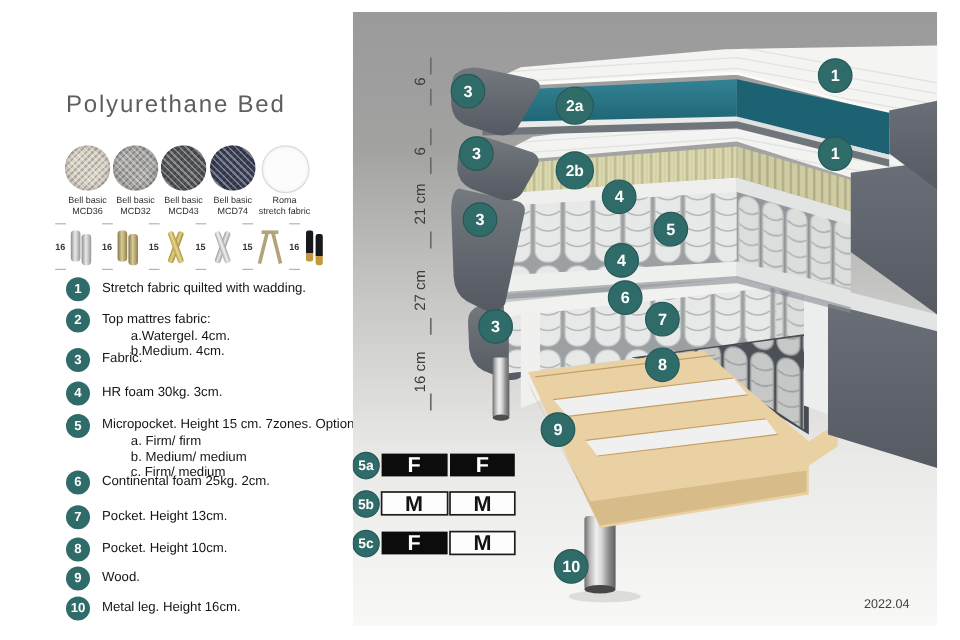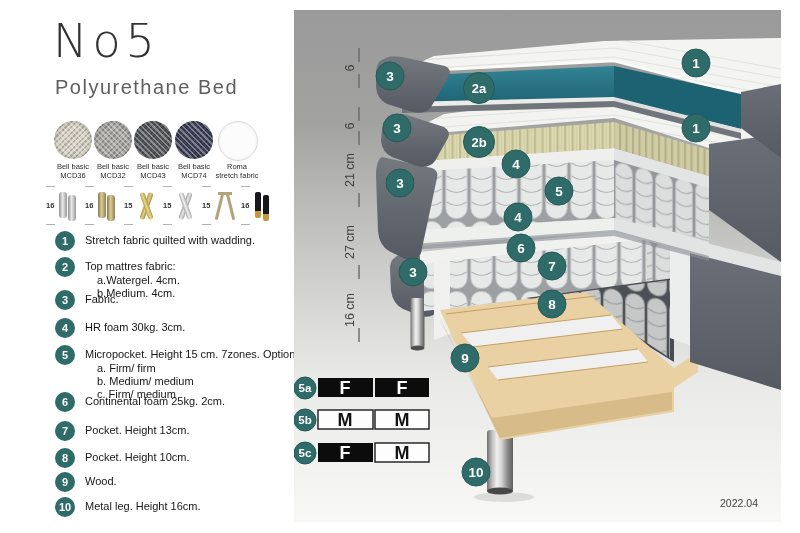--- a/index.html
+++ b/index.html
@@ -45,35 +45,34 @@
   .hair i:nth-child(1){left:5px;top:2px;width:2.5px;height:27px;transform:rotate(14deg);}
   .hair i:nth-child(2){left:16px;top:2px;width:2.5px;height:27px;transform:rotate(-14deg);}
   .hair i:nth-child(3){left:5px;top:1px;width:14px;height:2.5px;}
   .blk i{width:6px;height:26px;border-radius:2px;background:linear-gradient(#17171c 72%,#c29a3e 72%);}
   .blk i:nth-child(1){left:3px;top:1px}.blk i:nth-child(2){left:11px;top:4px}
   
   .li{position:absolute;left:55px;}
   .ln{position:absolute;left:0;top:0;width:20px;height:20px;border-radius:50%;
       background:#2f6b68;color:#fff;font-size:11px;font-weight:bold;text-align:center;line-height:20px;}
   .lt{position:absolute;left:30px;top:2px;font-size:11px;line-height:15px;white-space:nowrap;color:#161616;}
-  .ls{margin-left:12px;font-size:11px;line-height:13.2px;}
+  .ls{margin-left:24px;font-size:11px;line-height:13.2px;}
   
   .diagram{position:absolute;left:294px;top:10px;width:487px;height:512px;}
   .cell-dark{fill:#0c0c0c;}
   .cell-light{fill:#fdfdfd;stroke:#1c1c1c;stroke-width:1.4;}
   .cl-dark{fill:#ffffff;}
   .cl-light{fill:#121212;}
   text{font-family:"Liberation Sans",sans-serif;}
 </style>
 </head>
 <body>
 
 <div class="stage">
 
-  <div class="title">No5</div>
   <div class="subtitle">Polyurethane Bed</div>
 
   <div class="sw sw0"></div>
   <div class="sw sw1"></div>
   <div class="sw sw2"></div>
   <div class="sw sw3"></div>
   <div class="sw sw4"></div>
   <div class="swlab swl0"><span>Bell basic</span><br><span>MCD36</span></div>
   <div class="swlab swl1"><span>Bell basic</span><br><span>MCD32</span></div>
   <div class="swlab swl2"><span>Bell basic</span><br><span>MCD43</span></div>

